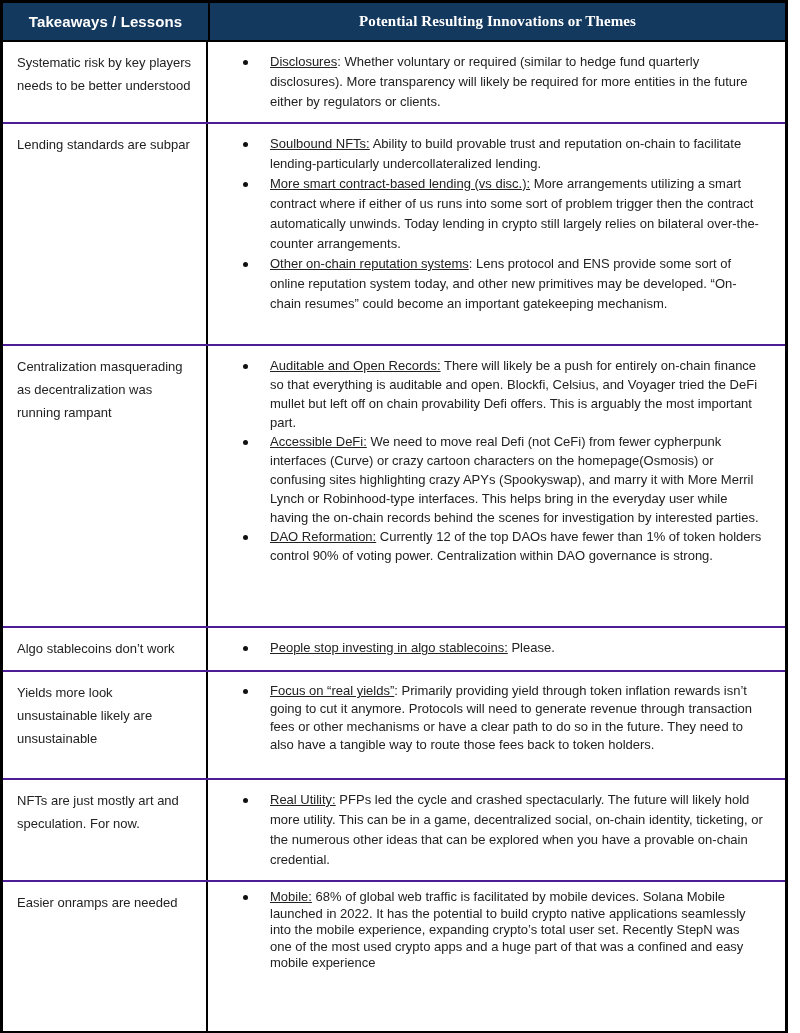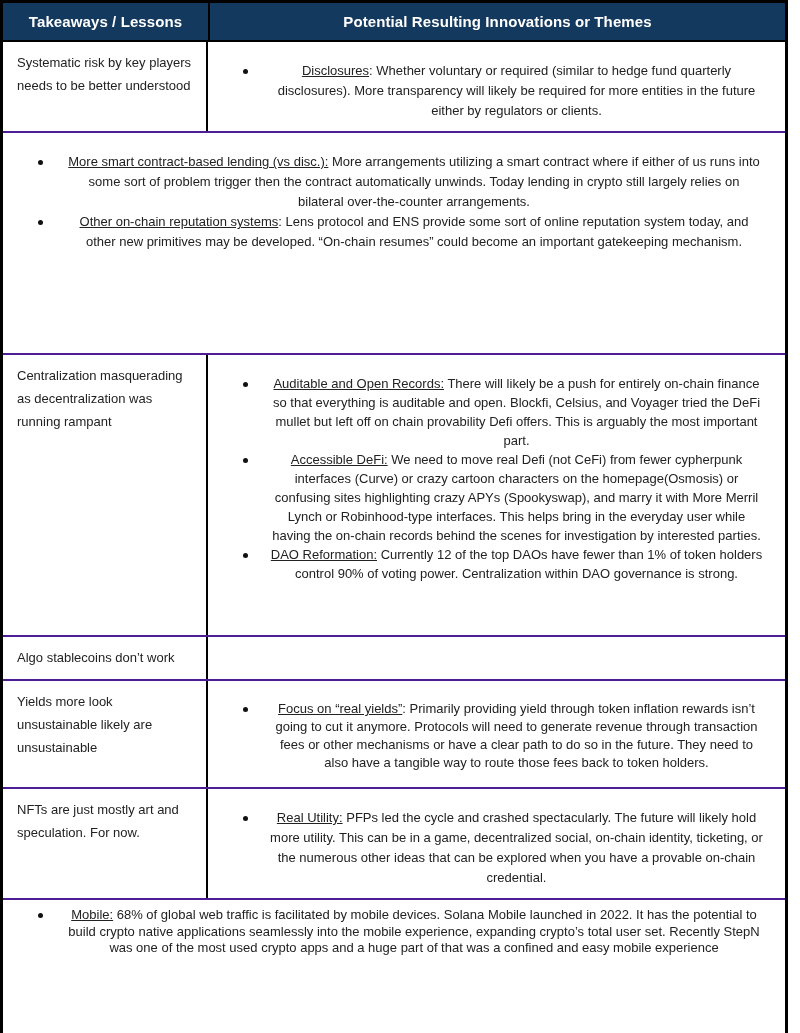--- a/index.html
+++ b/index.html
@@ -7,28 +7,28 @@
   .doc-table{
     width:788px;min-height:1033px;box-sizing:border-box;
     border:3px solid #000;background:#fff;
   }
   .hdr{display:flex;border-bottom:2px solid #000;min-height:37px;}
   .hdr-cell{
     color:#fff;font-weight:bold;font-size:15px;letter-spacing:.1px;
     display:flex;align-items:center;justify-content:center;text-align:center;
   }
   .hdr-cell.c-left{flex:0 0 205px;border-right:2px solid #000;}
-  .hdr-cell.c-right{flex:1;}
+  .hdr-cell.c-right{flex:1;font-family:Liberation Serif, serif;}
   .row{display:flex;border-bottom:2px solid #4c1d95;box-sizing:border-box;}
   .row:last-child{border-bottom:none;}
   .cell-left{
     flex:0 0 205px;box-sizing:border-box;border-right:2px solid #000;
     padding:9px 12px 9px 14px;font-size:13px;line-height:23px;
   }
-  .cell-right{flex:1;box-sizing:border-box;padding:19px 22px 10px 0;text-align:center;}
+  .cell-right{flex:1;box-sizing:border-box;padding:10px 22px 10px 0;}
   ul.bullets{margin:0;padding:0 0 0 35px;list-style:none;}
   li.bullet-item{display:flex;font-size:13px;line-height:20px;}
   .bullet{flex:none;width:5px;height:5px;border-radius:50%;background:#111;margin:8px 22px 0 0;}
   .li-text{flex:1;}
   .lead{text-decoration:underline;}
   
   .h-r0{min-height:82px}.h-r1{min-height:222px}.h-r2{min-height:282px}
   .h-r3{min-height:44px}.h-r4{min-height:108px}.h-r5{min-height:100px}.h-r6{min-height:149px}
   .row-19 li.bullet-item{line-height:19px}
   .row-tight li.bullet-item{line-height:18px}
@@ -55,22 +55,29 @@
       <ul class="bullets">
         <li class="bullet-item">
           <span class="bullet"></span>
           <span class="li-text"><span class="lead">Disclosures</span><span>: Whether voluntary or required (similar to hedge fund quarterly disclosures). More transparency will likely be required for more entities in the future either by regulators or clients.</span></span>
         </li>
       </ul>
     </div>
   </div>
 
   <div class="row h-r1">
+    <div class="cell-left">
+      <span>Lending standards are subpar</span>
+    </div>
     <div class="cell-right">
       <ul class="bullets">
+        <li class="bullet-item">
+          <span class="bullet"></span>
+          <span class="li-text"><span class="lead">Soulbound NFTs:</span><span> Ability to build provable trust and reputation on-chain to facilitate lending-particularly undercollateralized lending.</span></span>
+        </li>
         <li class="bullet-item">
           <span class="bullet"></span>
           <span class="li-text"><span class="lead">More smart contract-based lending (vs disc.):</span><span> More arrangements utilizing a smart contract where if either of us runs into some sort of problem trigger then the contract automatically unwinds. Today lending in crypto still largely relies on bilateral over-the-counter arrangements.</span></span>
         </li>
         <li class="bullet-item">
           <span class="bullet"></span>
           <span class="li-text"><span class="lead">Other on-chain reputation systems</span><span>: Lens protocol and ENS provide some sort of online reputation system today, and other new primitives may be developed. “On-chain resumes” could become an important gatekeeping mechanism.</span></span>
         </li>
       </ul>
     </div>
@@ -95,20 +102,28 @@
           <span class="li-text"><span class="lead">DAO Reformation:</span><span> Currently 12 of the top DAOs have fewer than 1% of token holders control 90% of voting power. Centralization within DAO governance is strong.</span></span>
         </li>
       </ul>
     </div>
   </div>
 
   <div class="row h-r3">
     <div class="cell-left">
       <span>Algo stablecoins don’t work</span>
     </div>
+    <div class="cell-right">
+      <ul class="bullets">
+        <li class="bullet-item">
+          <span class="bullet"></span>
+          <span class="li-text"><span class="lead">People stop investing in algo stablecoins:</span><span> Please.</span></span>
+        </li>
+      </ul>
+    </div>
   </div>
 
   <div class="row h-r4 row-tight">
     <div class="cell-left">
       <span>Yields more look unsustainable likely are unsustainable</span>
     </div>
     <div class="cell-right">
       <ul class="bullets">
         <li class="bullet-item">
           <span class="bullet"></span>
@@ -126,20 +141,23 @@
       <ul class="bullets">
         <li class="bullet-item">
           <span class="bullet"></span>
           <span class="li-text"><span class="lead">Real Utility:</span><span> PFPs led the cycle and crashed spectacularly. The future will likely hold more utility. This can be in a game, decentralized social, on-chain identity, ticketing, or the numerous other ideas that can be explored when you have a provable on-chain credential.</span></span>
         </li>
       </ul>
     </div>
   </div>
 
   <div class="row h-r6 row-xtight">
+    <div class="cell-left">
+      <span>Easier onramps are needed</span>
+    </div>
     <div class="cell-right">
       <ul class="bullets">
         <li class="bullet-item">
           <span class="bullet"></span>
           <span class="li-text"><span class="lead">Mobile:</span><span> 68% of global web traffic is facilitated by mobile devices. Solana Mobile launched in 2022. It has the potential to build crypto native applications seamlessly into the mobile experience, expanding crypto’s total user set. Recently StepN was one of the most used crypto apps and a huge part of that was a confined and easy mobile experience</span></span>
         </li>
       </ul>
     </div>
   </div>
 

